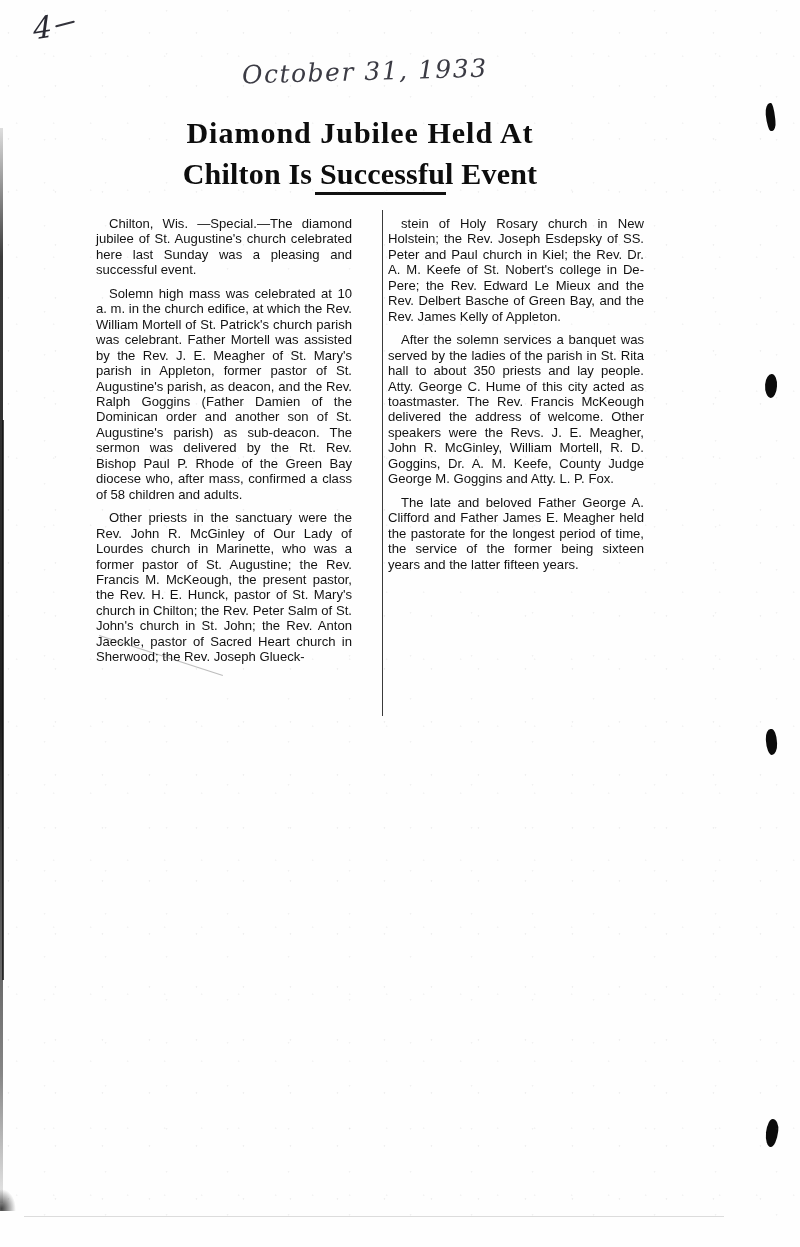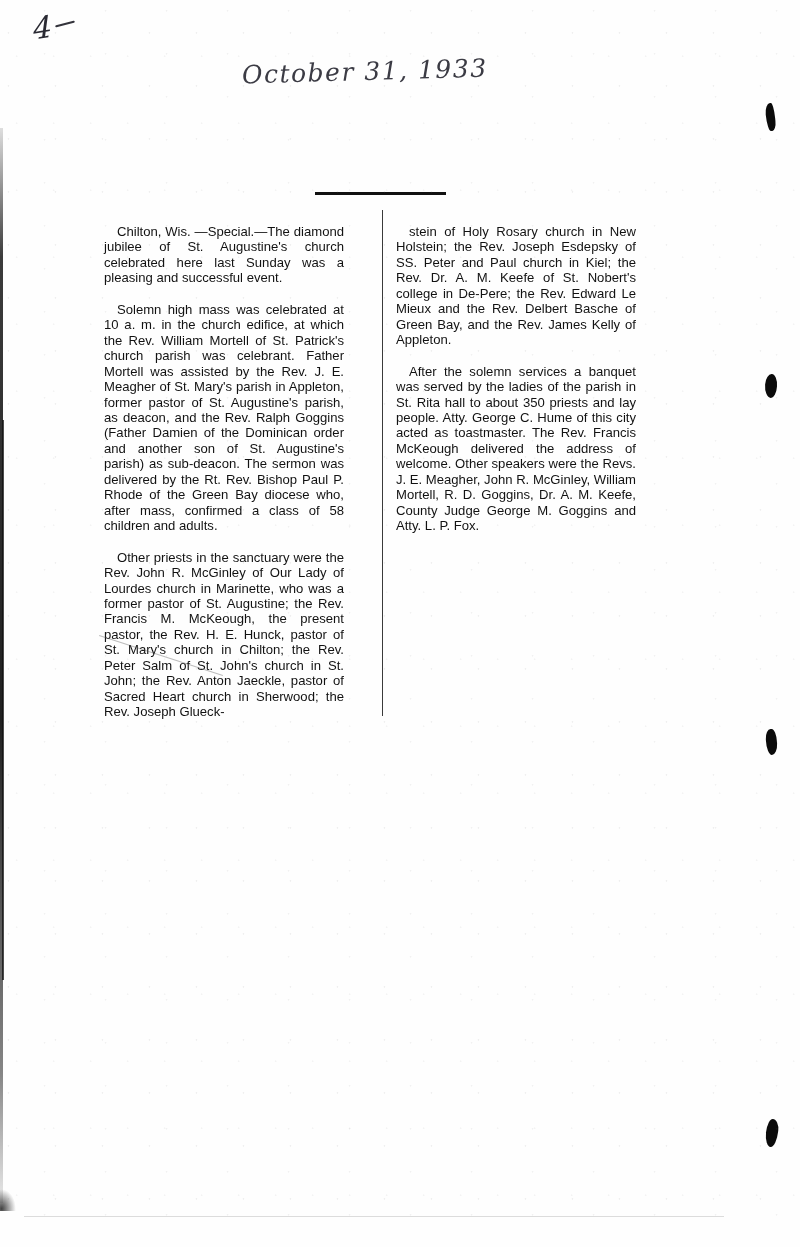--- a/index.html
+++ b/index.html
@@ -167,21 +167,21 @@
     font-size: 13.1px;
     line-height: 15.45px;
     color: #121212;
     text-align: justify;
     text-justify: inter-word;
     -webkit-font-smoothing: none;
   }
   .col-left  { left: 0px; }
   .col-right { left: 292px; }
   .col p {
-    margin: 16px;
+    margin: 8px;
     text-indent: 13px;
   }
 
   
   .col-divider {
     position: absolute;
     left: 382px;
     top: 210px;
     width: 1px;
     height: 506px;
@@ -224,32 +224,37 @@
   <div class="edge-mark mark-1"></div>
   <div class="edge-mark mark-2"></div>
   <div class="edge-mark mark-3"></div>
   <div class="edge-mark mark-4"></div>
 
   <div class="hand-page-num">4</div>
   <div class="hand-page-dash"></div>
 
   <div class="hand-date">October 31, 1933</div>
 
+  <h1 class="headline">
+    <span class="hl-line1">Diamond Jubilee Held At</span>
+    <span class="hl-line2">Chilton Is Successful Event</span>
+  </h1>
 
   <div class="head-rule"></div>
 
   <div class="col-divider"></div>
 
   <div class="columns">
     <div class="col col-left">
         <p>Chilton, Wis. —Special.—The diamond jubilee of St. Augustine's church celebrated here last Sunday was a pleasing and successful event.</p>
         <p>Solemn high mass was celebrated at 10 a. m. in the church edifice, at which the Rev. William Mortell of St. Patrick's church parish was celebrant. Father Mortell was assisted by the Rev. J. E. Meagher of St. Mary's parish in Appleton, former pastor of St. Augustine's parish, as deacon, and the Rev. Ralph Goggins (Father Damien of the Dominican order and another son of St. Augustine's parish) as sub-deacon. The sermon was delivered by the Rt. Rev. Bishop Paul P. Rhode of the Green Bay diocese who, after mass, confirmed a class of 58 children and adults.</p>
         <p>Other priests in the sanctuary were the Rev. John R. McGinley of Our Lady of Lourdes church in Marinette, who was a former pastor of St. Augustine; the Rev. Francis M. McKeough, the present pastor, the Rev. H. E. Hunck, pastor of St. Mary's church in Chilton; the Rev. Peter Salm of St. John's church in St. John; the Rev. Anton Jaeckle, pastor of Sacred Heart church in Sherwood; the Rev. Joseph Glueck-</p>
       </div>
     <div class="col col-right">
         <p>stein of Holy Rosary church in New Holstein; the Rev. Joseph Esdepsky of SS. Peter and Paul church in Kiel; the Rev. Dr. A. M. Keefe of St. Nobert's college in De-Pere; the Rev. Edward Le Mieux and the Rev. Delbert Basche of Green Bay, and the Rev. James Kelly of Appleton.</p>
         <p>After the solemn services a banquet was served by the ladies of the parish in St. Rita hall to about 350 priests and lay people. Atty. George C. Hume of this city acted as toastmaster. The Rev. Francis McKeough delivered the address of welcome. Other speakers were the Revs. J. E. Meagher, John R. McGinley, William Mortell, R. D. Goggins, Dr. A. M. Keefe, County Judge George M. Goggins and Atty. L. P. Fox.</p>
+        <p>The late and beloved Father George A. Clifford and Father James E. Meagher held the pastorate for the longest period of time, the service of the former being sixteen years and the latter fifteen years.</p>
       </div>
   </div>
 
   <div class="crease"></div>
   <div class="speckle"></div>
 </div>
 
 </body></html>

